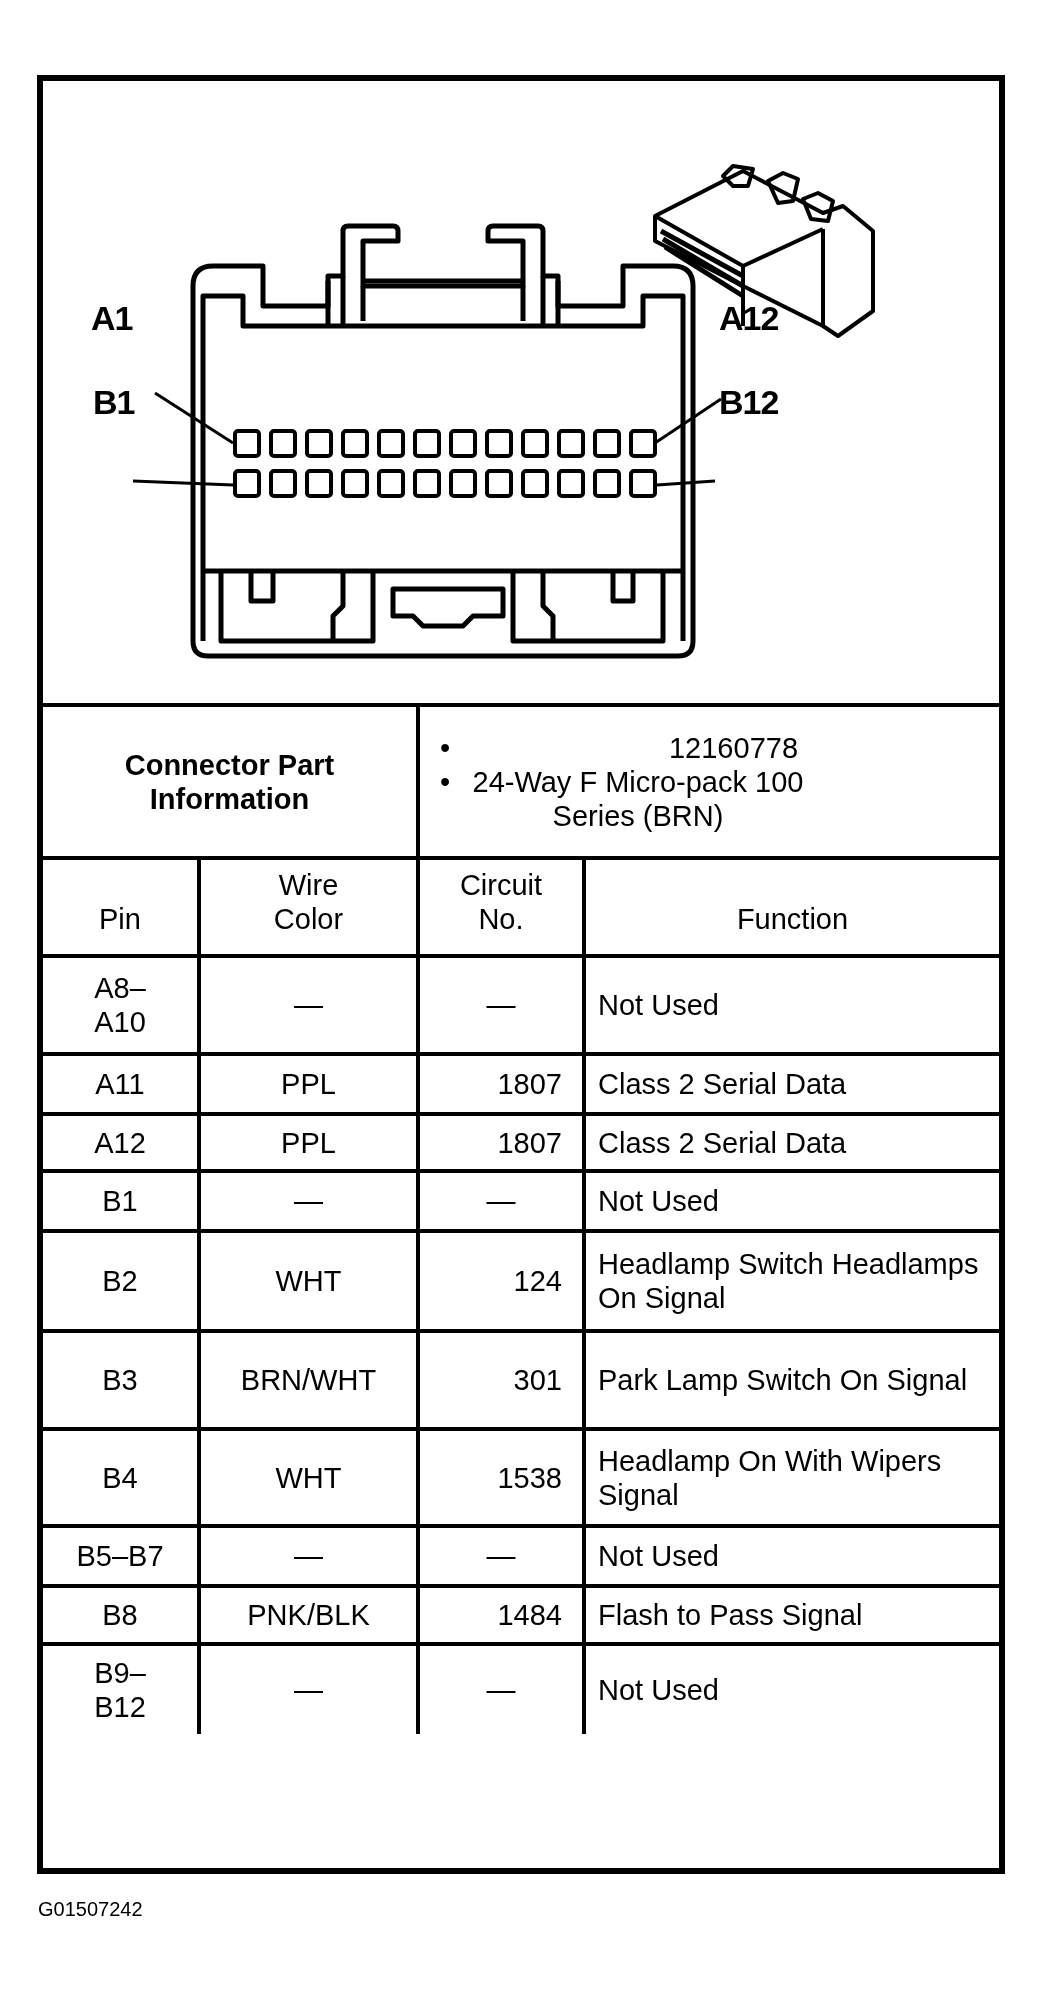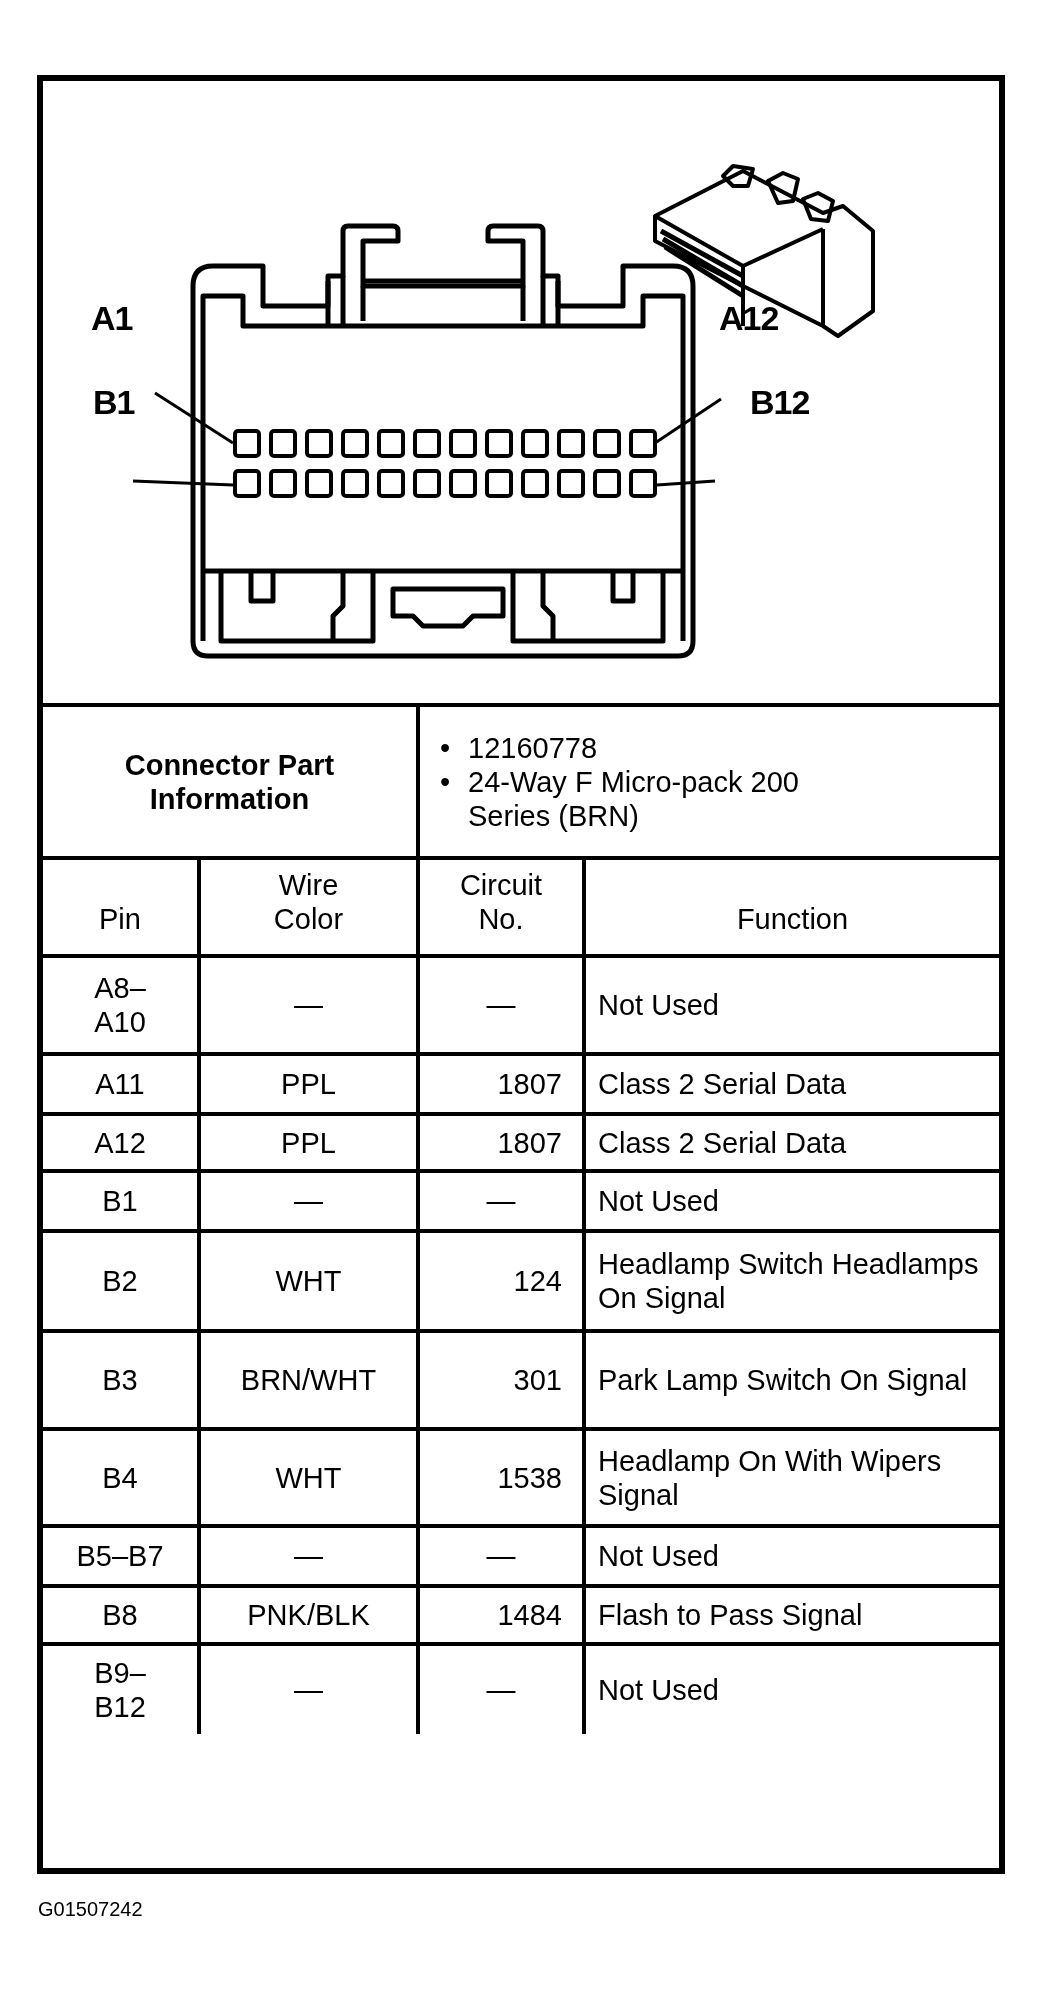--- a/index.html
+++ b/index.html
@@ -26,21 +26,21 @@
     table.conn td {
       border: 4px solid #000; padding: 0; font-size: 29px; line-height: 34px;
       text-align: center; vertical-align: middle; font-weight: normal;
     }
     table.conn tr:first-child td { border-top: none; }
     table.conn td:first-child { border-left: none; }
     table.conn td:last-child { border-right: none; }
     table.conn tr:last-child td { border-bottom: none; }
     .info-label { font-weight: bold !important; font-size: 29px; }
     .info-values { text-align: left !important; padding-left: 48px !important; font-weight: bold; }
-    .info-values .bullet { display: block; position: relative; margin: 0 0; }
+    .info-values .bullet { display: block; position: relative; margin: 0 0; text-align: center; }
     .info-values .bullet::before {
       content: "•"; position: absolute; left: -28px; top: 0;
     }
     .hdr td { font-weight: bold; vertical-align: bottom !important; padding-bottom: 18px !important; }
     .hdr .hdr-func { padding-bottom: 18px !important; }
     td.func { text-align: left !important; padding-left: 12px !important; }
     td.circ { text-align: right !important; padding-right: 20px !important; }
     .caption {
       position: absolute; left: 38px; top: 1898px; font-size: 20px;
     }
@@ -108,38 +108,38 @@
         <path d="M780 148 L780 245"></path>
         <path d="M618 150 L700 195 M620 158 L700 205 M622 166 L700 215" stroke-width="5"></path>
         <path d="M680 95 L690 85 L710 88 L705 105 L690 105 Z"></path>
         <path d="M725 100 L740 92 L755 98 L750 120 L735 122 Z"></path>
         <path d="M760 118 L775 112 L790 120 L785 140 L768 138 Z"></path>
       </g>
     </svg>
     <div class="pin-label" style="left:48px;top:218px;">A1</div>
     <div class="pin-label" style="left:676px;top:218px;">A12</div>
     <div class="pin-label" style="left:50px;top:302px;">B1</div>
-    <div class="pin-label" style="left:676px;top:302px;margin-left:31px;">B12</div>
+    <div class="pin-label" style="left:676px;top:302px;">B12</div>
   </div>
 
   <table class="conn">
     <colgroup>
       <col style="width:156px">
         <col style="width:219px">
         <col style="width:166px">
         <col style="width:415px">
     </colgroup>
     <tbody>
         <tr style="height:151px">
       <td colspan="2" class="info-label">
         <span style="display:inline-block;width:220px;">Connector Part Information</span>
       </td>
       <td colspan="2" class="info-values">
         <span class="bullet">12160778</span>
-        <span class="bullet" style="width:340px;">24-Way F Micro-pack 200 Series (BRN)</span>
+        <span class="bullet" style="width:340px;">24-Way F Micro-pack 100 Series (BRN)</span>
       </td>
     </tr>
     <tr class="hdr" style="height:98px">
       <td>Pin</td>
       <td><span style="display:inline-block;width:90px;">Wire Color</span></td>
       <td style="vertical-align:top;padding-top:8px;"><span style="display:inline-block;width:100px;">Circuit No.</span></td>
       <td class="hdr-func">Function</td>
     </tr>
     <tr style="height:98px">
       <td><span style="display:inline-block;width:60px;">A8–A10</span></td>

